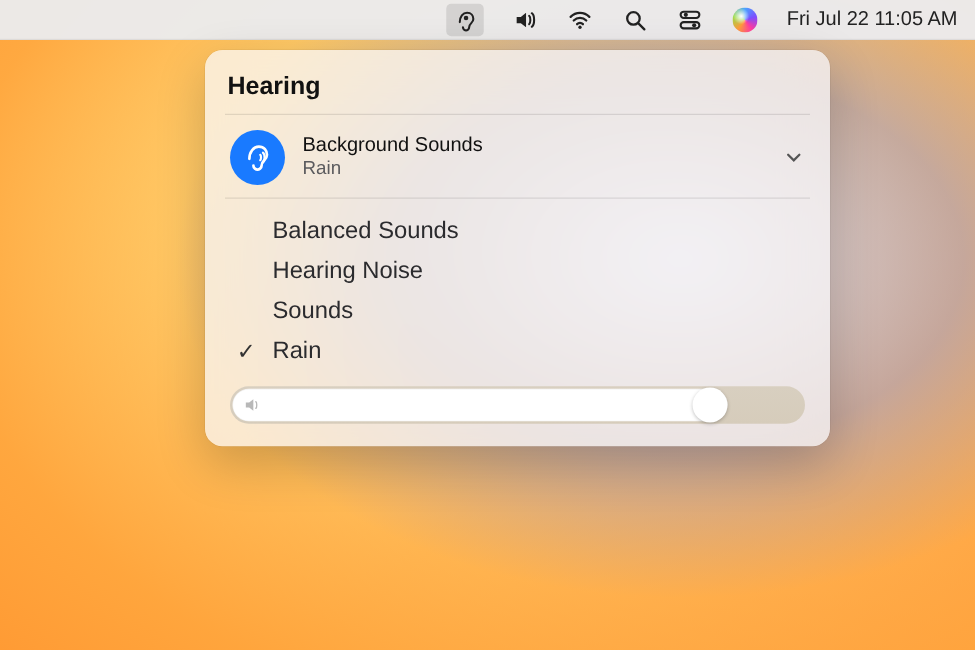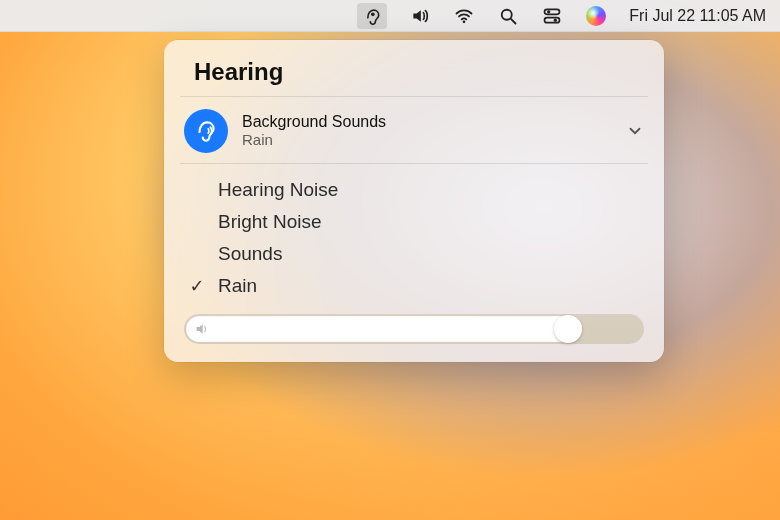--- a/index.html
+++ b/index.html
@@ -56,25 +56,24 @@
       width: 500px;
       background: rgba(250,250,252,0.72);
       backdrop-filter: blur(18px);
       border-radius: 14px;
       box-shadow: 0 14px 40px rgba(0,0,0,0.20), 0 0 0 0.5px rgba(0,0,0,0.08);
       padding: 14px 14px 18px 14px;
       display: flex;
       flex-direction: column;
     }
     .panel-title {
-      font-size: 24px;
+      font-size: 20px;
       font-weight: 700;
       color: #111;
       padding: 4px 4px 10px 4px;
-      margin-left: 12px;
     }
     .divider {
       height: 1px;
       background: rgba(0,0,0,0.10);
       margin: 0 2px 10px 2px;
     }
     .bg-sounds-row {
       display: flex;
       align-items: center;
       gap: 14px;
@@ -238,25 +237,25 @@
       <polyline points="6 9 12 15 18 9"></polyline>
     </svg>
   </div>
 
   <div class="divider2"></div>
 
   <div class="sound-list">
 
   <div class="sound-item">
         <div class="check-col"></div>
-        <div class="sound-label">Hearing Noise</div>
+        <div class="sound-label">Balanced Sounds</div>
       </div>
       <div class="sound-item">
         <div class="check-col"></div>
-        <div class="sound-label">Bright Noise</div>
+        <div class="sound-label">Hearing Noise</div>
       </div>
       <div class="sound-item">
         <div class="check-col"></div>
         <div class="sound-label">Sounds</div>
       </div>
       <div class="sound-item">
         <div class="check-col">✓</div>
         <div class="sound-label">Rain</div>
       </div>
     </div>

